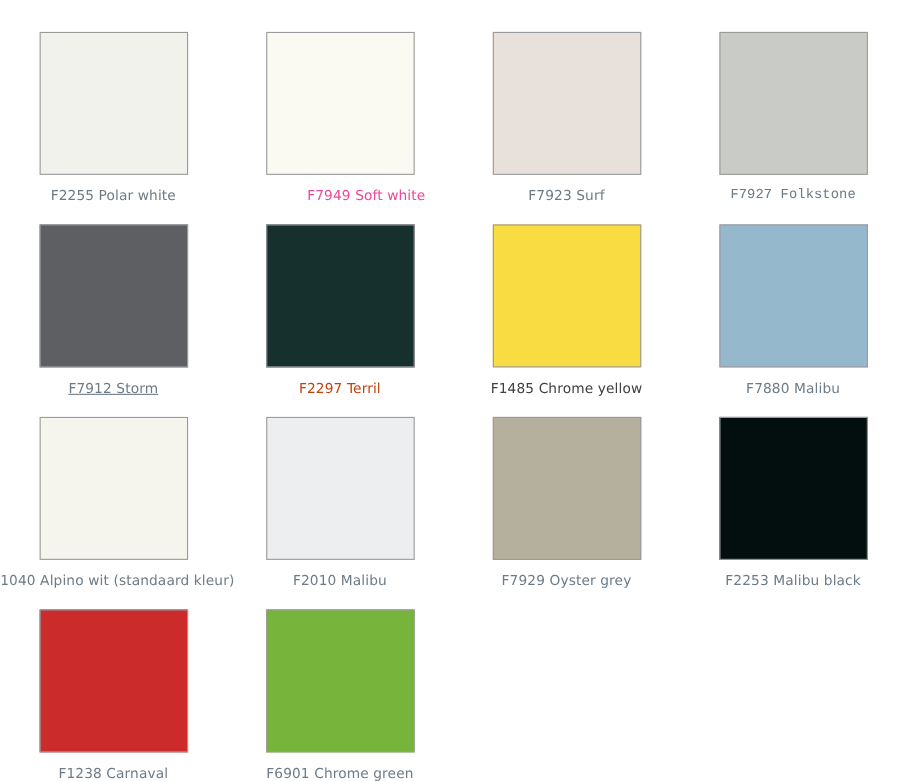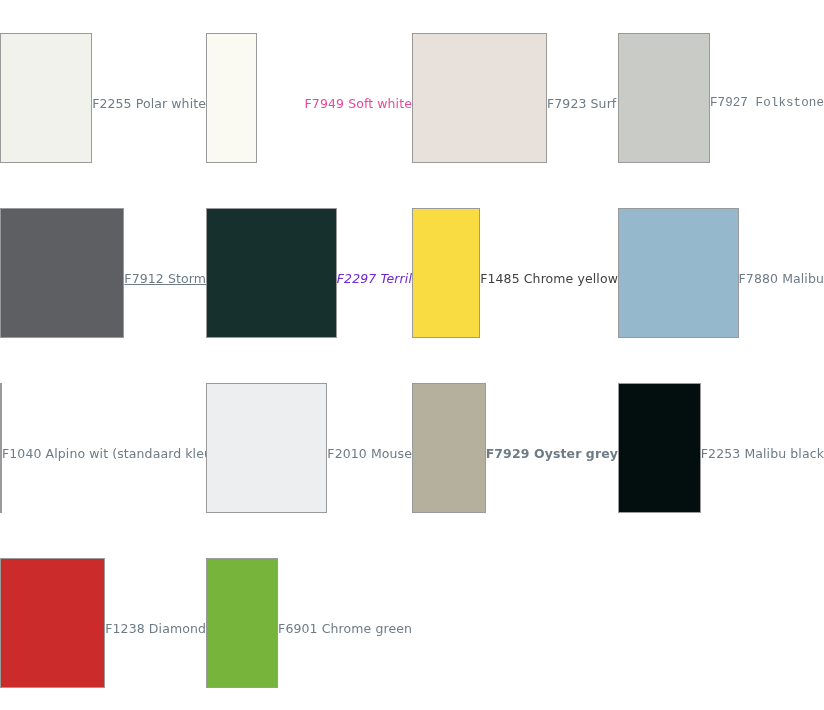--- a/index.html
+++ b/index.html
@@ -18,22 +18,23 @@
     display: grid;
     grid-template-columns: repeat(4, 206px);
     grid-template-rows: repeat(4, 175px);
     width: 824px;
     height: 700px;
     padding-top: 10px;
     box-sizing: border-box;
   }
   .swatch-cell {
     display: flex;
+    flex-direction: column;
     align-items: center;
-    justify-content: flex-start;
+    justify-content: flex-end;
   }
   .swatch-cell.is-empty {
     visibility: hidden;
   }
   .swatch-chip {
     width: 135px;
     height: 130px;
     border: 1px solid #9a9a9a;
     box-sizing: border-box;
   }
@@ -66,48 +67,48 @@
     <div class="swatch-cell">
       <div class="swatch-chip" style="background-color: rgb(201, 204, 198); border-color: rgb(154, 154, 154);"></div>
       <div class="swatch-label" style="color: rgb(109, 123, 135); font-family: Liberation Mono, monospace;">F7927 Folkstone</div>
     </div>
     <div class="swatch-cell">
       <div class="swatch-chip" style="background-color: rgb(93, 95, 99); border-color: rgb(154, 154, 154);"></div>
       <div class="swatch-label" style="color: rgb(109, 123, 135); text-decoration: underline;">F7912 Storm</div>
     </div>
     <div class="swatch-cell">
       <div class="swatch-chip" style="background-color: rgb(22, 48, 46); border-color: rgb(154, 154, 154);"></div>
-      <div class="swatch-label" style="color: #6d28d9; font-style: italic;">F2297 Terril</div>
+      <div class="swatch-label" style="color: #c2410c;">F2297 Terril</div>
     </div>
     <div class="swatch-cell">
       <div class="swatch-chip" style="background-color: rgb(248, 220, 66); border-color: rgb(154, 154, 154);"></div>
       <div class="swatch-label" style="color: #404040;">F1485 Chrome yellow</div>
     </div>
     <div class="swatch-cell">
       <div class="swatch-chip" style="background-color: rgb(150, 184, 204); border-color: rgb(154, 154, 154);"></div>
       <div class="swatch-label" style="color: rgb(109, 123, 135);">F7880 Malibu</div>
     </div>
     <div class="swatch-cell">
       <div class="swatch-chip" style="background-color: rgb(245, 245, 238); border-color: rgb(154, 154, 154);"></div>
       <div class="swatch-label" style="color: rgb(109, 123, 135);">F1040 Alpino wit (standaard kleur)</div>
     </div>
     <div class="swatch-cell">
       <div class="swatch-chip" style="background-color: rgb(236, 238, 240); border-color: rgb(154, 154, 154);"></div>
-      <div class="swatch-label" style="color: rgb(109, 123, 135);">F2010 Mouse</div>
+      <div class="swatch-label" style="color: rgb(109, 123, 135);">F2010 Malibu</div>
     </div>
     <div class="swatch-cell">
       <div class="swatch-chip" style="background-color: rgb(181, 175, 157); border-color: rgb(154, 154, 154);"></div>
-      <div class="swatch-label" style="color: rgb(109, 123, 135); font-weight: bold;">F7929 Oyster grey</div>
+      <div class="swatch-label" style="color: rgb(109, 123, 135);">F7929 Oyster grey</div>
     </div>
     <div class="swatch-cell">
       <div class="swatch-chip" style="background-color: rgb(2, 15, 14); border-color: rgb(154, 154, 154);"></div>
       <div class="swatch-label" style="color: rgb(109, 123, 135);">F2253 Malibu black</div>
     </div>
     <div class="swatch-cell">
       <div class="swatch-chip" style="background-color: rgb(203, 43, 42); border-color: rgb(154, 154, 154);"></div>
-      <div class="swatch-label" style="color: rgb(109, 123, 135);">F1238 Diamond</div>
+      <div class="swatch-label" style="color: rgb(109, 123, 135);">F1238 Carnaval</div>
     </div>
     <div class="swatch-cell">
       <div class="swatch-chip" style="background-color: rgb(118, 180, 60); border-color: rgb(154, 154, 154);"></div>
       <div class="swatch-label" style="color: rgb(109, 123, 135);">F6901 Chrome green</div>
     </div>
     <div class="swatch-cell is-empty"></div>
   </div>
 
 </body></html>

